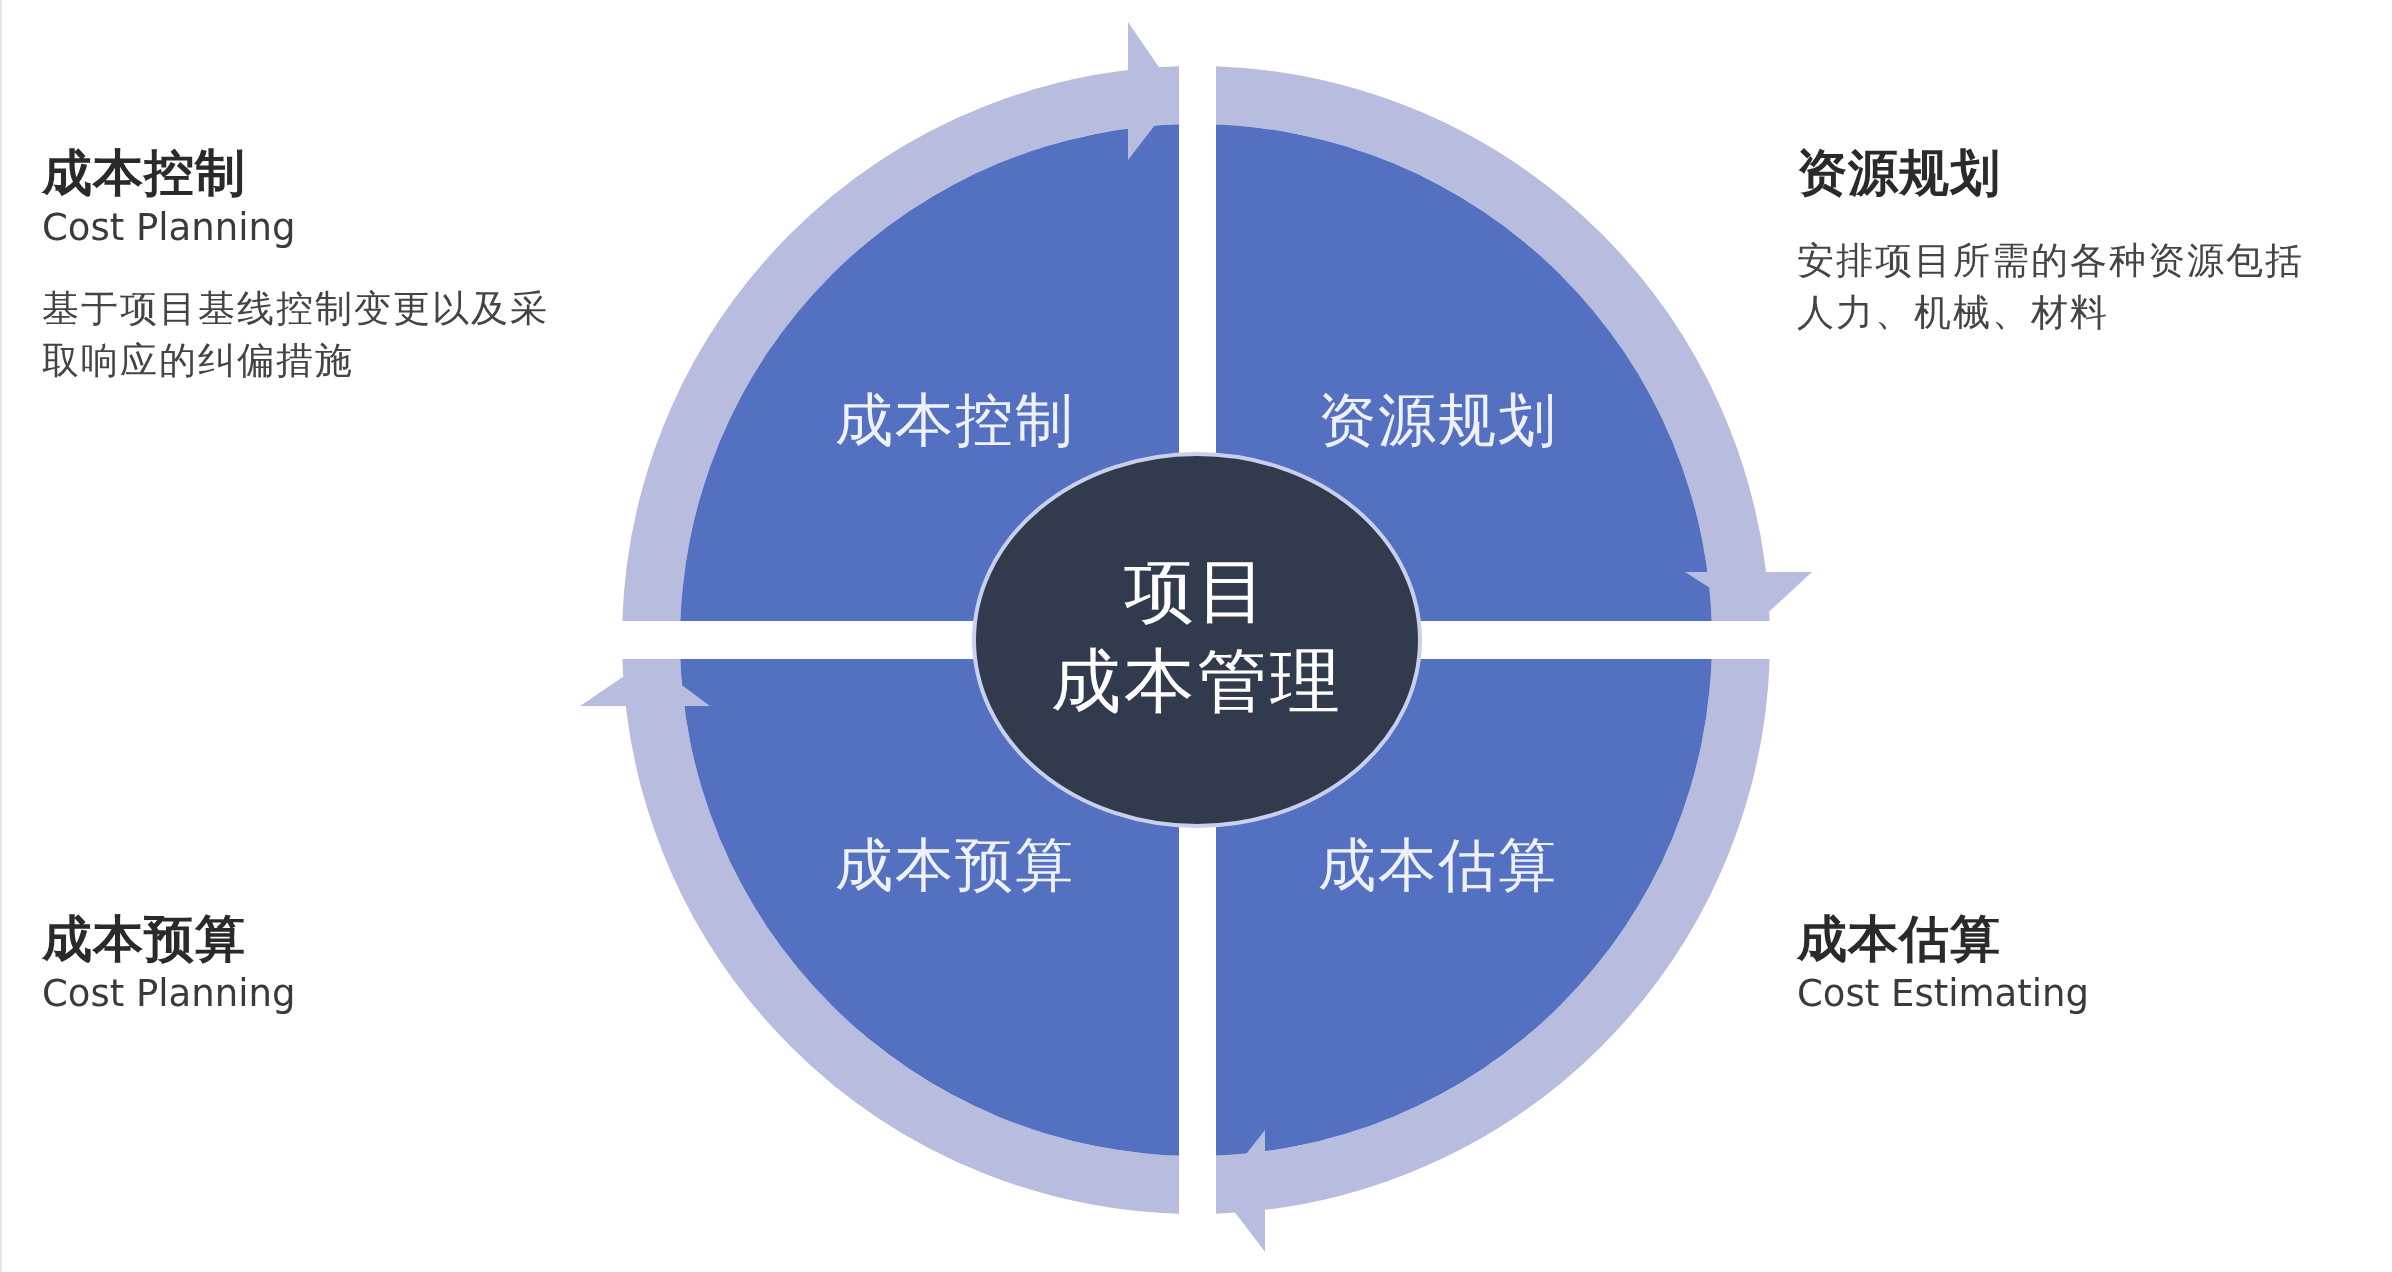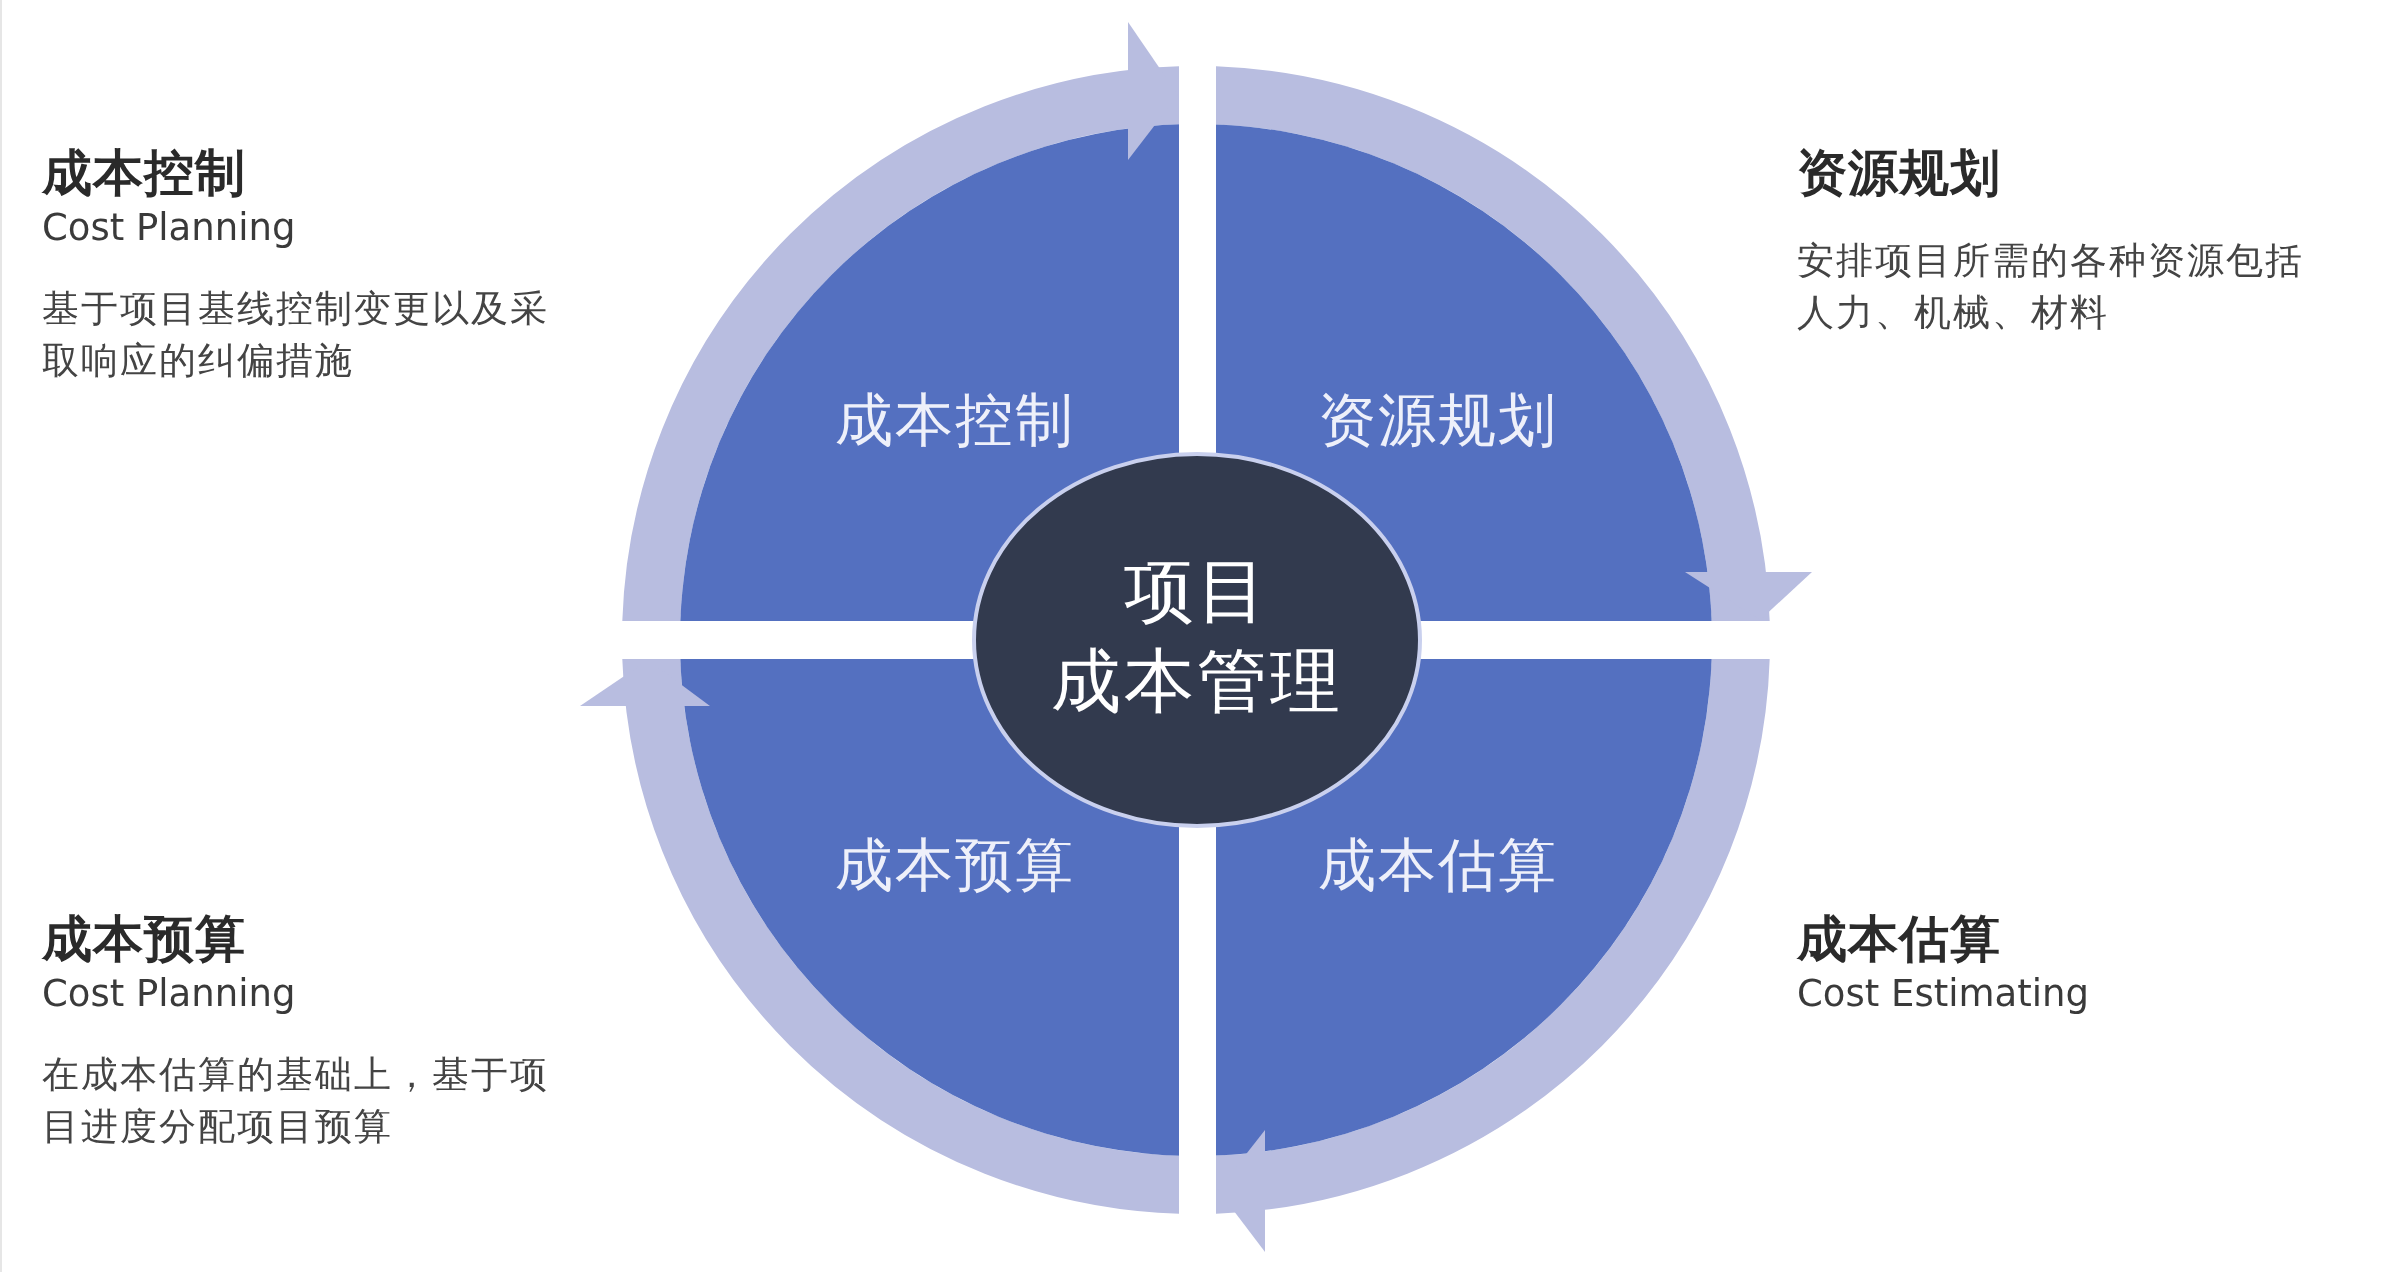--- a/index.html
+++ b/index.html
@@ -89,20 +89,18 @@
 
 <div class="desc-block" style="left:1797px; top:142px;">
   <div class="desc-title">资源规划</div>
   <div class="desc-text">安排项目所需的各种资源包括
 人力、机械、材料</div>
 </div>
 
 <div class="desc-block" style="left:42px; top:908px;">
   <div class="desc-title">成本预算</div>
   <div class="desc-en">Cost Planning</div>
-  <div class="desc-text">在成本估算的基础上，基于项
-目进度分配项目预算</div>
 </div>
 
 <div class="desc-block" style="left:1797px; top:908px;">
   <div class="desc-title">成本估算</div>
   <div class="desc-en">Cost Estimating</div>
 </div>
 
 </body></html>

